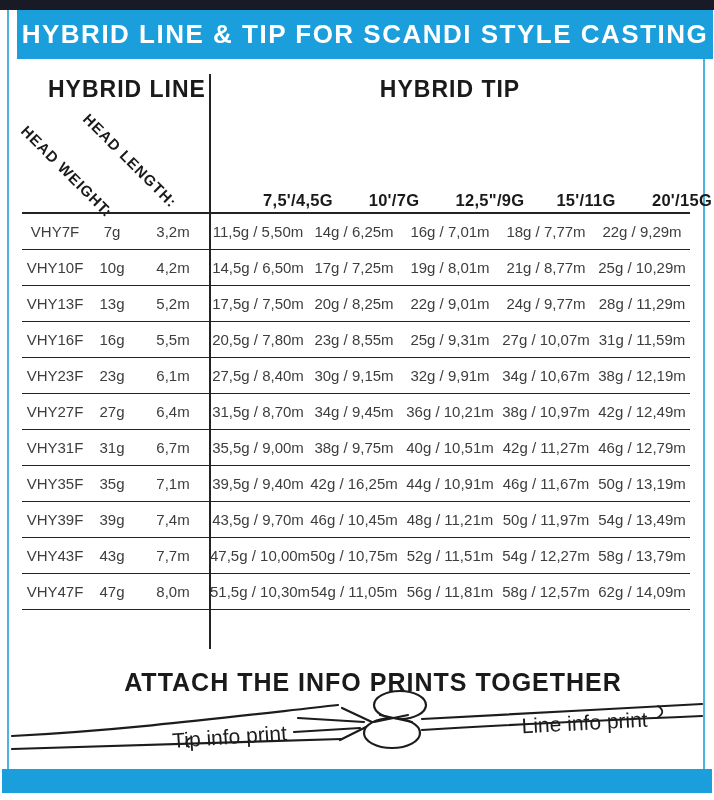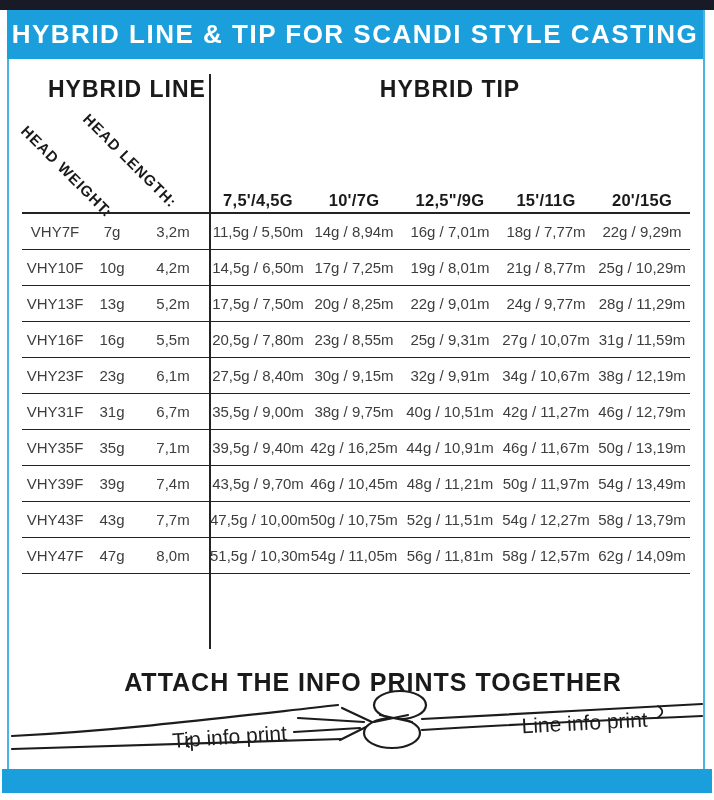--- a/index.html
+++ b/index.html
@@ -16,21 +16,21 @@
     position:relative;
     background:#ffffff;
     font-family:"Liberation Sans", sans-serif;
     overflow:hidden;
   }
   .top-strip{position:absolute;left:0;top:0;width:714px;height:10px;background:var(--dark-strip);}
   .frame-line{position:absolute;top:10px;width:2px;height:759px;background:var(--accent-light);}
   .frame-left{left:7px;}
   .frame-right{left:703px;}
   .banner{
-    position:absolute;left:7px;top:10px;width:696px;height:49px;
+    position:absolute;left:17px;top:10px;width:696px;height:49px;
     background:var(--accent);
     display:flex;align-items:center;justify-content:center;
   }
   .banner-title{
     color:#ffffff;font-size:26px;font-weight:bold;letter-spacing:1.5px;
     white-space:nowrap;
   }
   .section-header{
     position:absolute;top:76px;
     font-size:23px;font-weight:bold;letter-spacing:1px;color:var(--heading);
@@ -42,21 +42,21 @@
   .diag-label{
     position:absolute;
     font-size:15px;font-weight:bold;letter-spacing:1px;color:var(--heading);
     transform:rotate(45deg);transform-origin:left top;
     white-space:nowrap;
   }
   #head-weight-label{left:30px;top:122px;}
   #head-length-label{left:92px;top:110px;}
   .tip-cols{
     position:absolute;left:210px;top:184px;width:480px;height:26px;
-    display:grid;grid-template-columns:repeat(5,96px);
+    display:grid;grid-template-columns:repeat(5,96px);padding-left:40px;
   }
   .tip-col-cell{
     display:flex;align-items:flex-end;justify-content:center;
     font-size:16.5px;font-weight:bold;color:var(--heading);
     white-space:nowrap;letter-spacing:0.3px;
   }
   .rows{
     position:absolute;left:22px;top:212px;width:668px;
     border-top:2.5px solid var(--line);
   }
@@ -103,21 +103,21 @@
     <div class="tip-col-cell">15'/11G</div>
     <div class="tip-col-cell">20'/15G</div>
   </div>
 
 <div class="rows" id="rows">
     <div class="row">
       <div class="cell">VHY7F</div>
       <div class="cell">7g</div>
       <div class="cell">3,2m</div>
       <div class="cell">11,5g / 5,50m</div>
-      <div class="cell">14g / 8,94m</div>
+      <div class="cell">14g / 6,25m</div>
       <div class="cell">16g / 7,01m</div>
       <div class="cell">18g / 7,77m</div>
       <div class="cell">22g / 9,29m</div>
     </div>
     <div class="row">
       <div class="cell">VHY10F</div>
       <div class="cell">10g</div>
       <div class="cell">4,2m</div>
       <div class="cell">14,5g / 6,50m</div>
       <div class="cell">17g / 7,25m</div>
@@ -149,20 +149,30 @@
       <div class="cell">VHY23F</div>
       <div class="cell">23g</div>
       <div class="cell">6,1m</div>
       <div class="cell">27,5g / 8,40m</div>
       <div class="cell">30g / 9,15m</div>
       <div class="cell">32g / 9,91m</div>
       <div class="cell">34g / 10,67m</div>
       <div class="cell">38g / 12,19m</div>
     </div>
     <div class="row">
+      <div class="cell">VHY27F</div>
+      <div class="cell">27g</div>
+      <div class="cell">6,4m</div>
+      <div class="cell">31,5g / 8,70m</div>
+      <div class="cell">34g / 9,45m</div>
+      <div class="cell">36g / 10,21m</div>
+      <div class="cell">38g / 10,97m</div>
+      <div class="cell">42g / 12,49m</div>
+    </div>
+    <div class="row">
       <div class="cell">VHY31F</div>
       <div class="cell">31g</div>
       <div class="cell">6,7m</div>
       <div class="cell">35,5g / 9,00m</div>
       <div class="cell">38g / 9,75m</div>
       <div class="cell">40g / 10,51m</div>
       <div class="cell">42g / 11,27m</div>
       <div class="cell">46g / 12,79m</div>
     </div>
     <div class="row">

